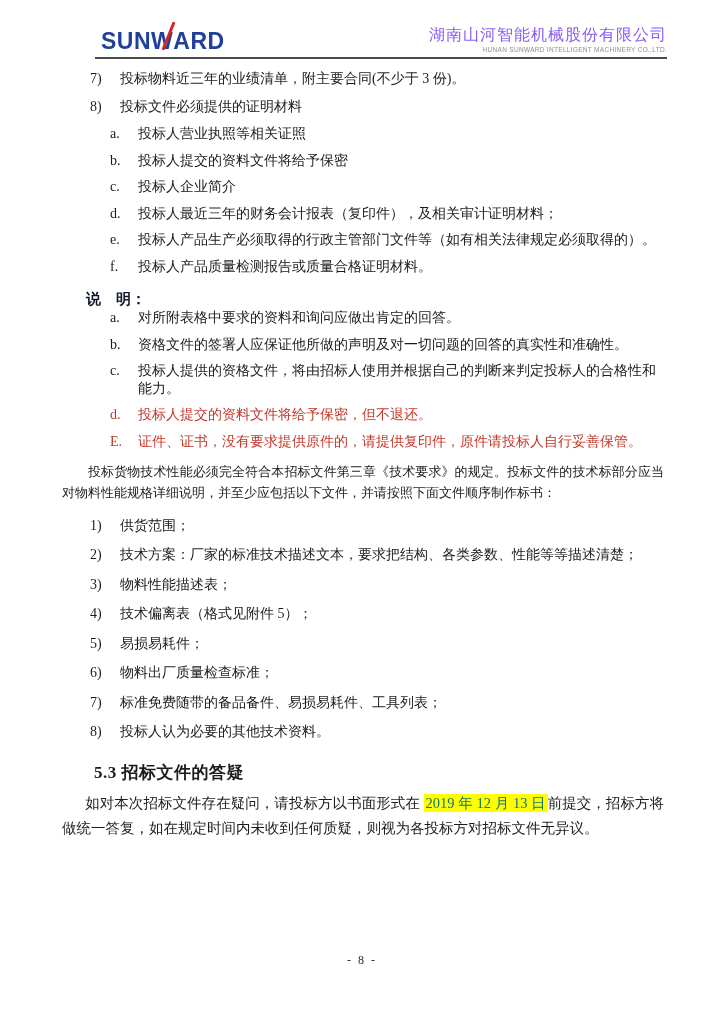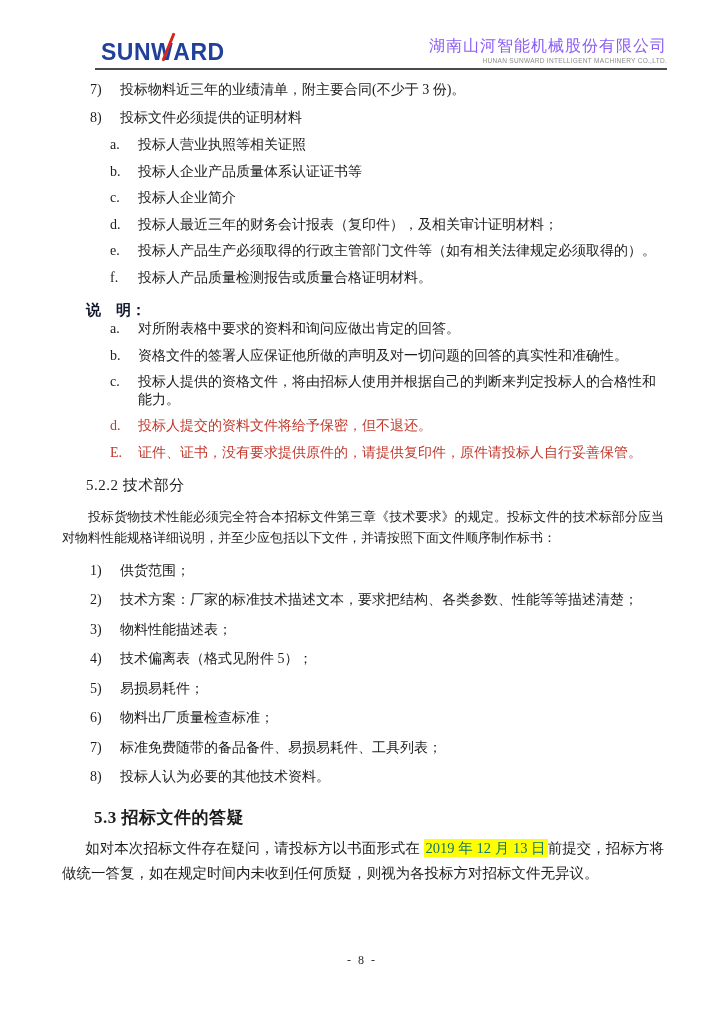--- a/index.html
+++ b/index.html
@@ -8,21 +8,21 @@
     position: relative;
     background: #ffffff;
     font-family: "Liberation Serif", "DejaVu Serif", serif;
     color: #1c1c1c;
     overflow: hidden;
   }
   .page {
     position: relative;
     width: 724px;
     height: 1024px;
-    padding: 30px 60px 0 62px;
+    padding: 19px 60px 0 62px;
   }
 
   
   .header {
     position: relative;
     height: 40px;
     margin-left: 33px;
     margin-right: 0;
     width: 572px;
     border-bottom: 2px solid #4a4a4a;
@@ -175,21 +175,21 @@
     <span class="marker">8)</span>
     <span class="txt">投标文件必须提供的证明材料</span>
   </div>
 
   <div class="row lvl2">
     <span class="marker">a.</span>
     <span class="txt">投标人营业执照等相关证照</span>
   </div>
   <div class="row lvl2">
     <span class="marker">b.</span>
-    <span class="txt">投标人企业产品质量体系认证证书等</span>
+    <span class="txt">投标人提交的资料文件将给予保密</span>
   </div>
   <div class="row lvl2">
     <span class="marker">c.</span>
     <span class="txt">投标人企业简介</span>
   </div>
   <div class="row lvl2">
     <span class="marker">d.</span>
     <span class="txt">投标人最近三年的财务会计报表（复印件），及相关审计证明材料；</span>
   </div>
   <div class="row lvl2">
@@ -217,21 +217,20 @@
   </div>
   <div class="row lvl2 red">
     <span class="marker">d.</span>
     <span class="txt">投标人提交的资料文件将给予保密，但不退还。</span>
   </div>
   <div class="row lvl2 red">
     <span class="marker">E.</span>
     <span class="txt">证件、证书，没有要求提供原件的，请提供复印件，原件请投标人自行妥善保管。</span>
   </div>
 
-  <div class="h522">5.2.2 技术部分</div>
   <div class="para">投标货物技术性能必须完全符合本招标文件第三章《技术要求》的规定。投标文件的技术标部分应当对物料性能规格详细说明，并至少应包括以下文件，并请按照下面文件顺序制作标书：</div>
 
   <div class="tech-list">
     <div class="row lvl1">
       <span class="marker">1)</span>
       <span class="txt">供货范围；</span>
     </div>
     <div class="row lvl1">
       <span class="marker">2)</span>
       <span class="txt">技术方案：厂家的标准技术描述文本，要求把结构、各类参数、性能等等描述清楚；</span>

